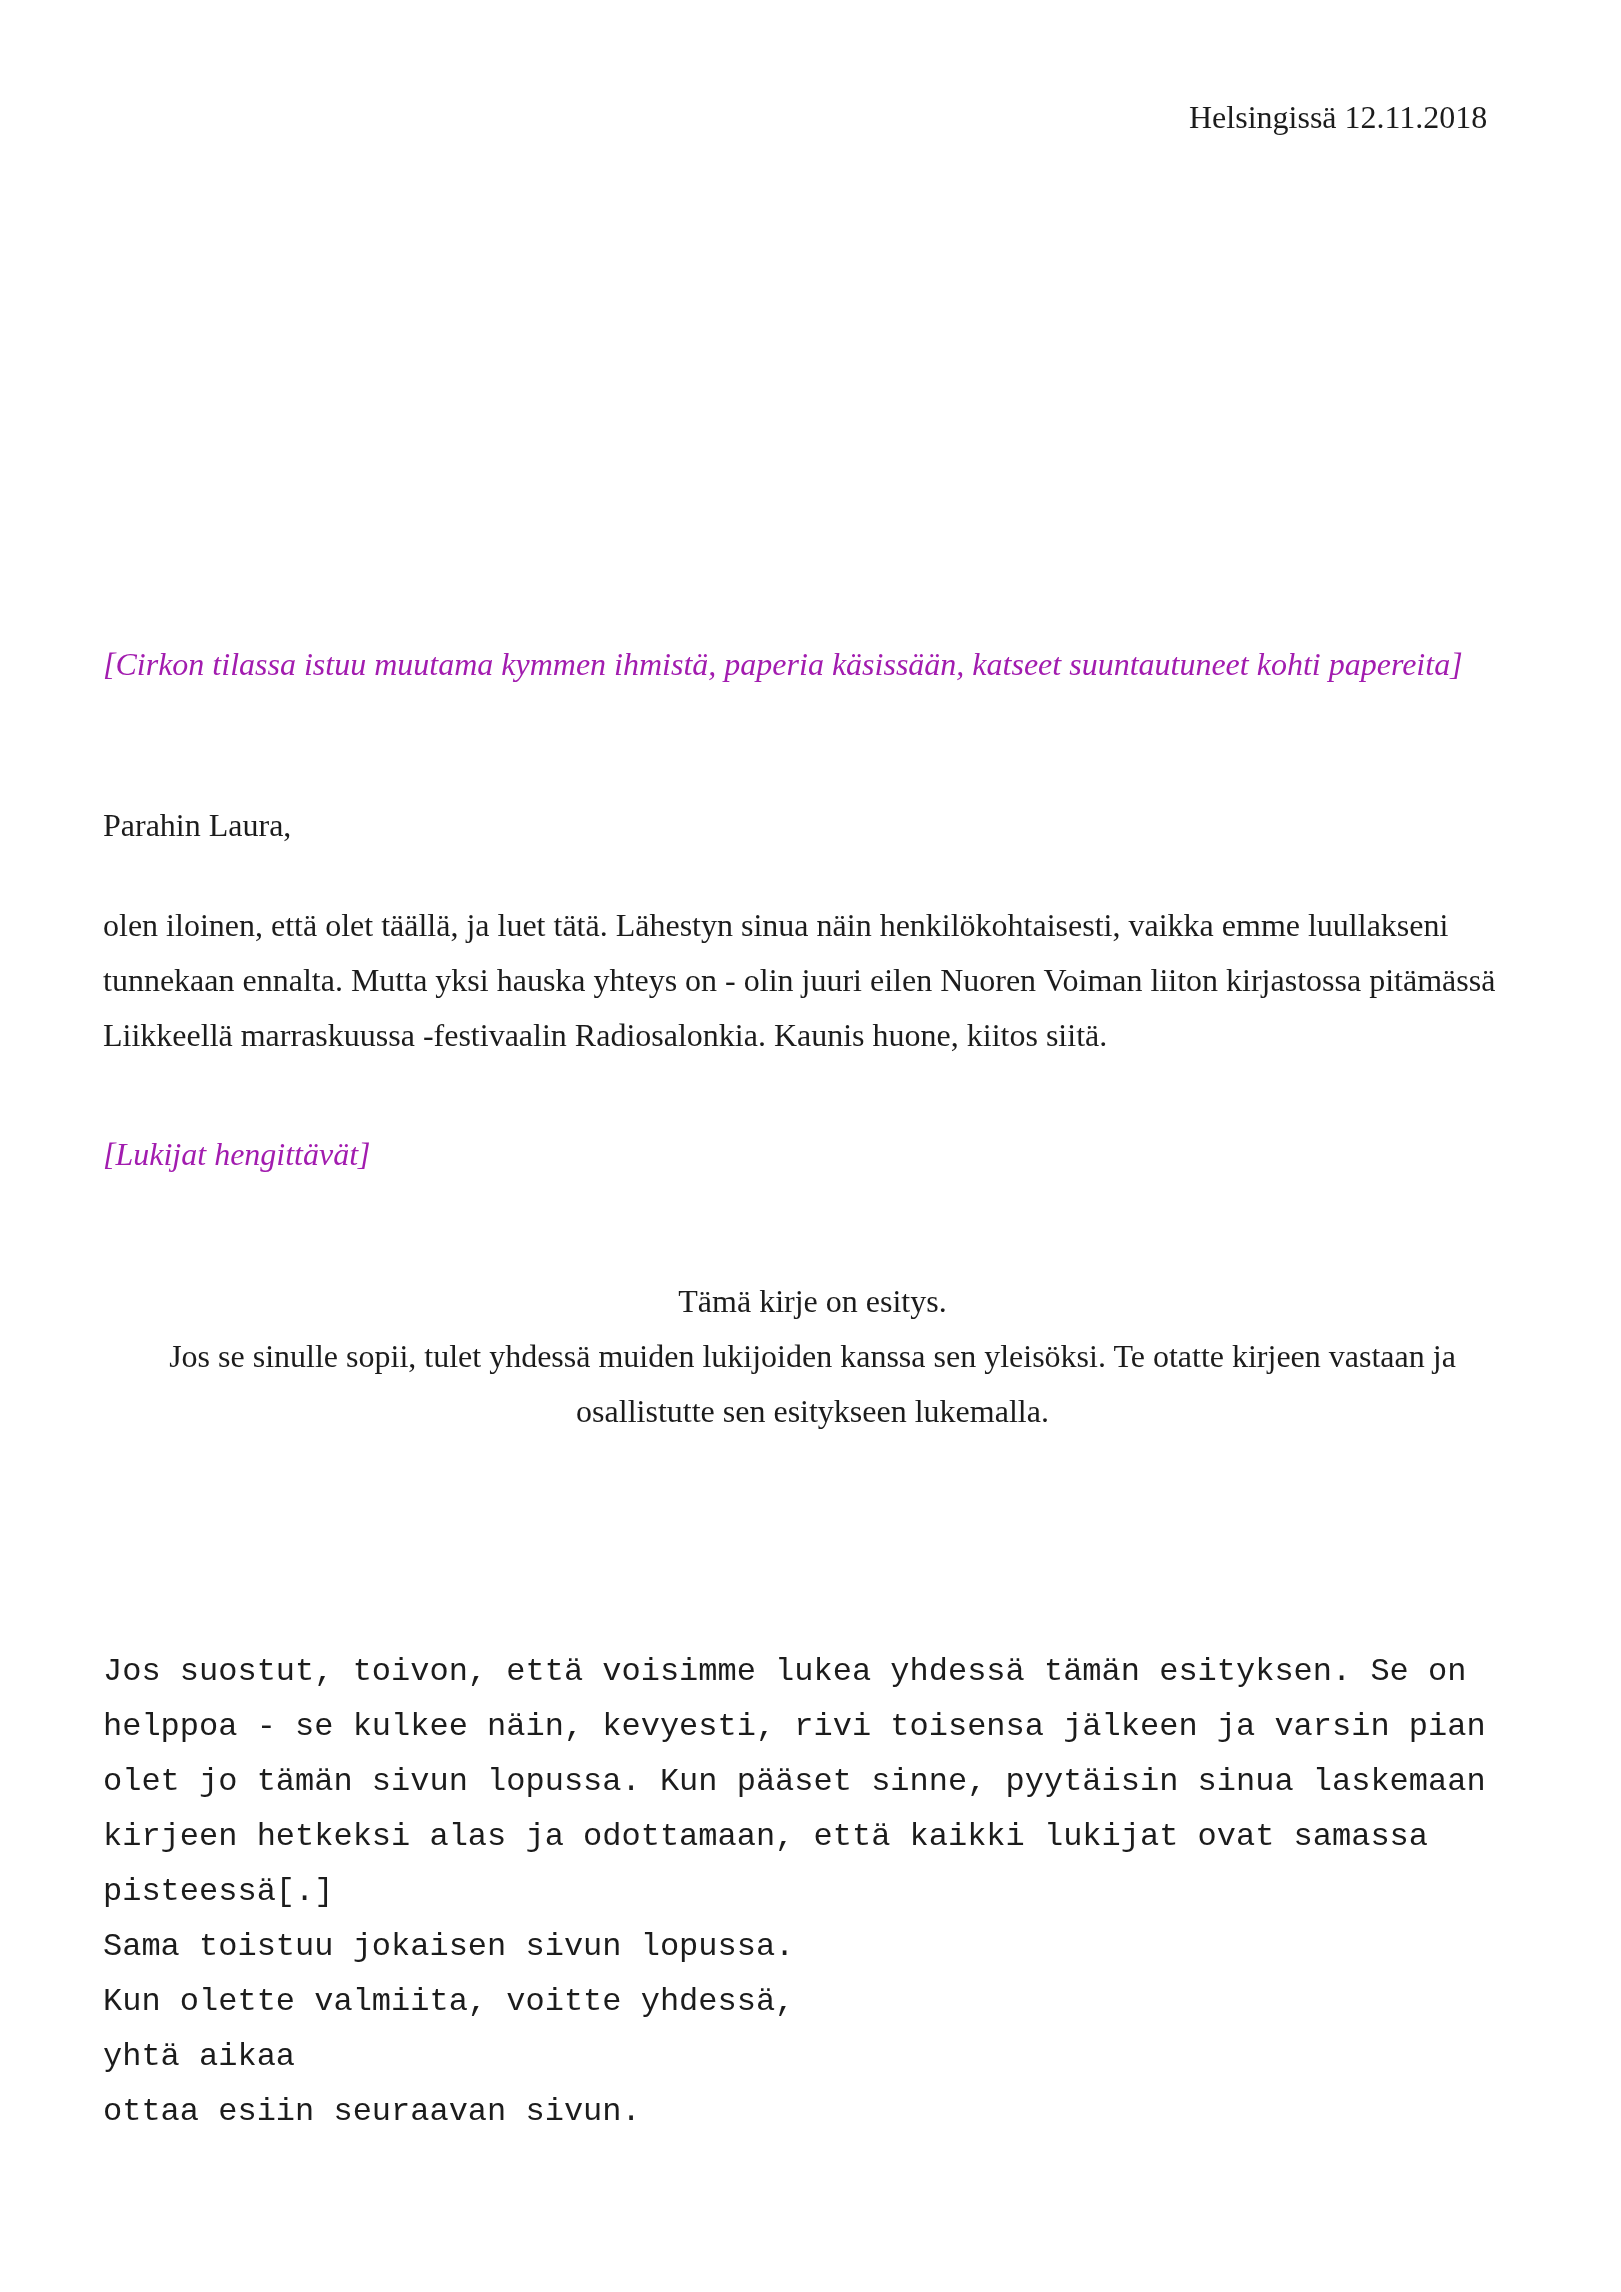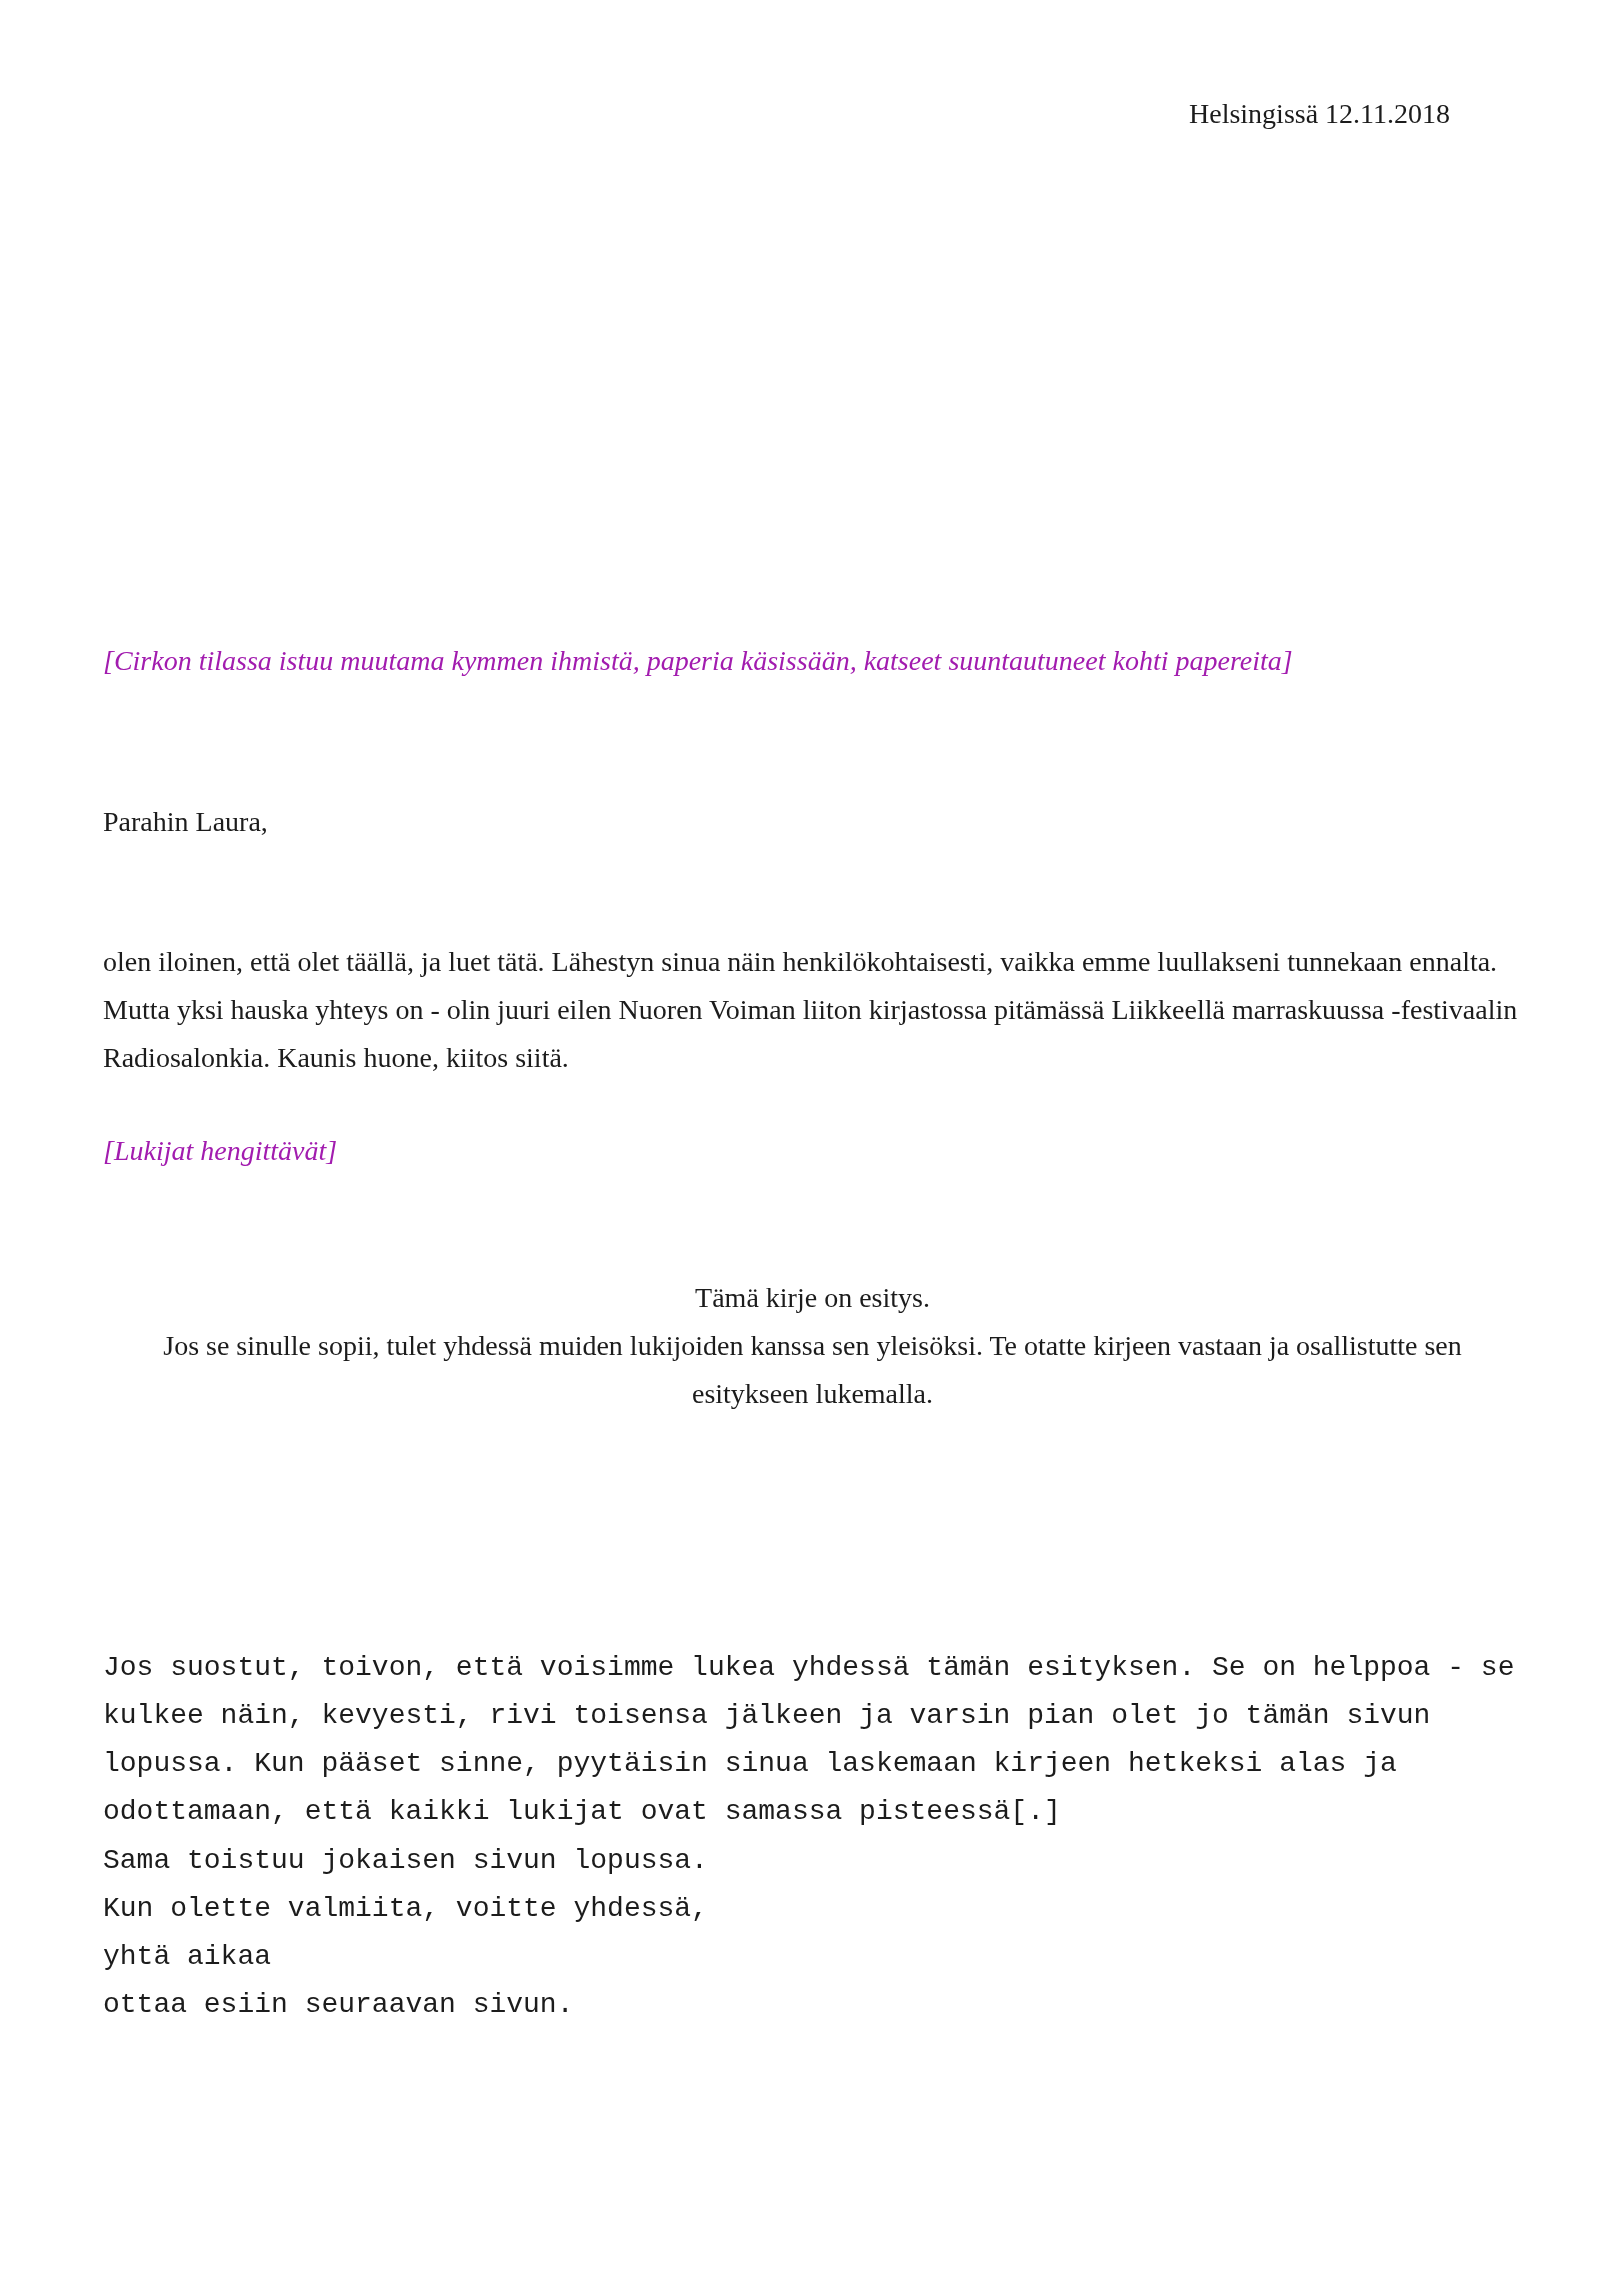--- a/index.html
+++ b/index.html
@@ -8,21 +8,21 @@
     background: #888;
   }
   .page {
     position: relative;
     width: 1621px;
     height: 2293px;
     margin: 0 auto;
     background: #ffffff;
     font-family: "Liberation Serif", serif;
     color: #1c1c1c;
-    font-size: 28px;
+    font-size: 32px;
     line-height: 1.72;
     overflow: hidden;
   }
   .block {
     position: absolute;
     left: 103px;
     width: 1419px;
     white-space: pre-line;
   }
   .date-line {
@@ -30,21 +30,21 @@
     top: 90px;
     left: 1189px;
     white-space: nowrap;
   }
   .stage {
     color: #a21caf;
     font-style: italic;
   }
   .pos-stage1 { top: 637px; }
   .pos-salutation { top: 798px; }
-  .pos-para1 { top: 938px; }
+  .pos-para1 { top: 898px; }
   .pos-stage2 { top: 1127px; }
   .pos-para2 { top: 1274px; text-align: center; }
   .pos-stage3 { top: 1473px; }
   .pos-para3 { top: 1644px; font-family: Liberation Mono, monospace; }
   .pos-stage4 { top: 2107px; }
 </style>
 </head>
 <body>
 
 <div class="page">

